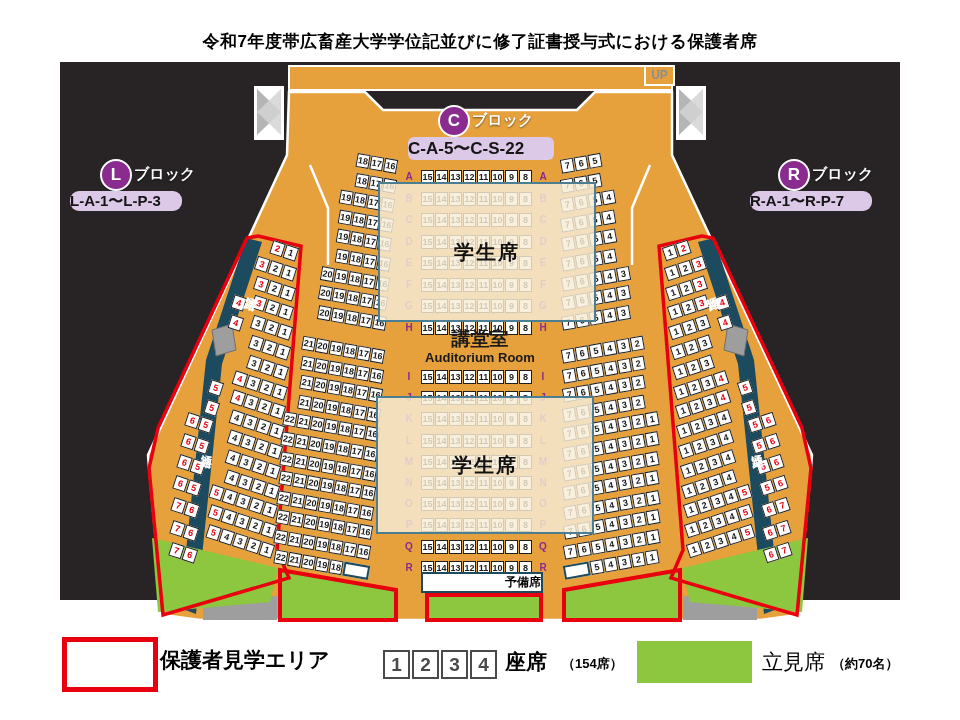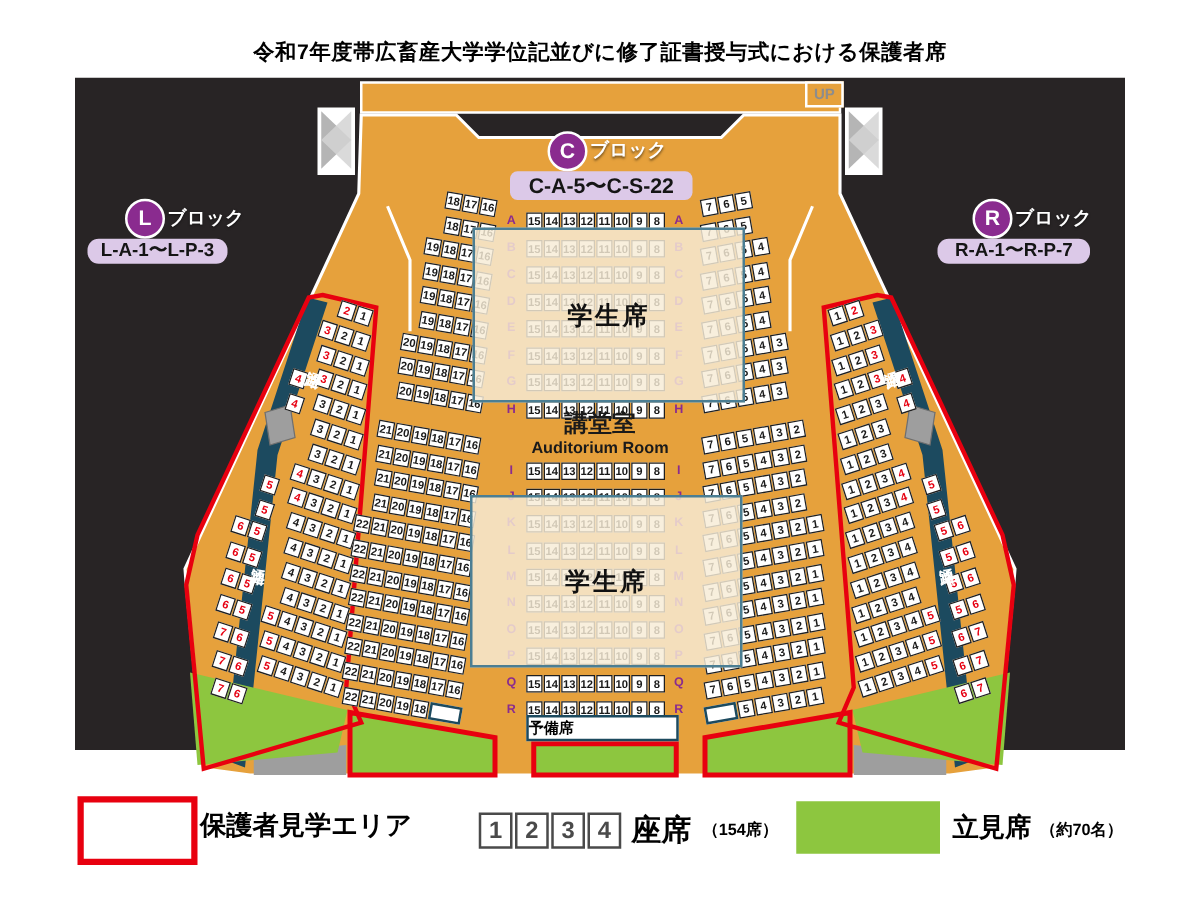--- a/index.html
+++ b/index.html
@@ -21,42 +21,42 @@
               line-height:14px;text-align:center;vertical-align:top}
   .gap{display:inline-block;width:4px;height:1px}
 
   .overlay{position:absolute;background:rgba(247,236,214,.83);border:2px solid #4b7e93;z-index:5;
            display:flex;align-items:center;justify-content:center}
   .overlay .lbl{font-size:20px;font-weight:bold;color:#111;letter-spacing:2px}
 
   .block-circle{position:absolute;width:28px;height:28px;border-radius:50%;background:#8a2b8f;border:2px solid #fff;
                 color:#fff;font-size:17px;font-weight:bold;text-align:center;line-height:28px;z-index:6}
   .block-word{position:absolute;color:#fff;font-size:15px;font-weight:bold;z-index:6;text-shadow:0 1px 2px rgba(0,0,0,.55)}
-  .block-badge{position:absolute;background:#dcc9e8;color:#151515;border-radius:6px;text-align:center;
+  .block-badge{position:absolute;background:#dcc9e8;color:#151515;border-radius:6px;text-align:left;
                font-weight:bold;z-index:6}
 
   #hall-name{left:370px;top:264px;width:100px;text-align:center;font-size:19px;font-weight:bold;color:#1a1a1a;z-index:4}
   #hall-name-en{left:345px;top:288px;width:150px;text-align:center;font-size:13px;font-weight:bold;color:#1a1a1a;z-index:4}
   #reserve-box{left:361px;top:510px;width:118px;height:17px;background:#fff;border:2px solid #1c4a5f;z-index:4;
-               text-align:left;font-size:12px;font-weight:bold;line-height:16px;color:#000}
+               text-align:right;font-size:12px;font-weight:bold;line-height:16px;color:#000}
   .aisle-label{position:absolute;writing-mode:vertical-rl;color:#fff;font-size:12px;font-weight:bold;
                letter-spacing:2px;z-index:4}
   #up-box{left:584px;top:3px;width:27px;height:17px;border:2px solid #fff;background:#e6a13c;z-index:4;
           text-align:center;font-size:12px;font-weight:bold;color:#8d8d8d;line-height:16px}
 
   
   #legend-redbox{left:62px;top:637px;width:86px;height:45px;background:#fff;border:5px solid #e8000f}
   #legend-guardian{left:160px;top:646px;font-size:21px;font-weight:bold;color:#000}
   #legend-seats{left:383px;top:650px}
   .legend-seat{display:inline-block;box-sizing:border-box;width:27px;height:29px;margin-right:2px;background:#fff;
                border:2px solid #4a4a4a;color:#4a4a4a;font-size:19px;font-weight:bold;text-align:center;line-height:25px}
-  #legend-seat-label{left:505px;top:648px;font-size:24px;font-weight:bold;color:#000}
+  #legend-seat-label{left:505px;top:648px;font-size:21px;font-weight:bold;color:#000}
   #legend-seat-count{left:562px;top:655px;font-size:13px;font-weight:bold;color:#000}
   #legend-green{left:637px;top:641px;width:115px;height:42px;background:#8dc63f}
-  #legend-standing{left:762px;top:648px;font-size:21px;font-weight:bold;color:#000}
+  #legend-standing{left:762px;top:648px;font-size:21px;font-weight:normal;color:#000}
   #legend-standing-count{left:832px;top:655px;font-size:13px;font-weight:bold;color:#000}
 </style>
 </head>
 <body>
 
 <div class="abs" id="title">令和7年度帯広畜産大学学位記並びに修了証書授与式における保護者席</div>
 
 <div class="abs" id="map">
   <svg width="840" height="563" viewBox="0 0 840 563">
 

